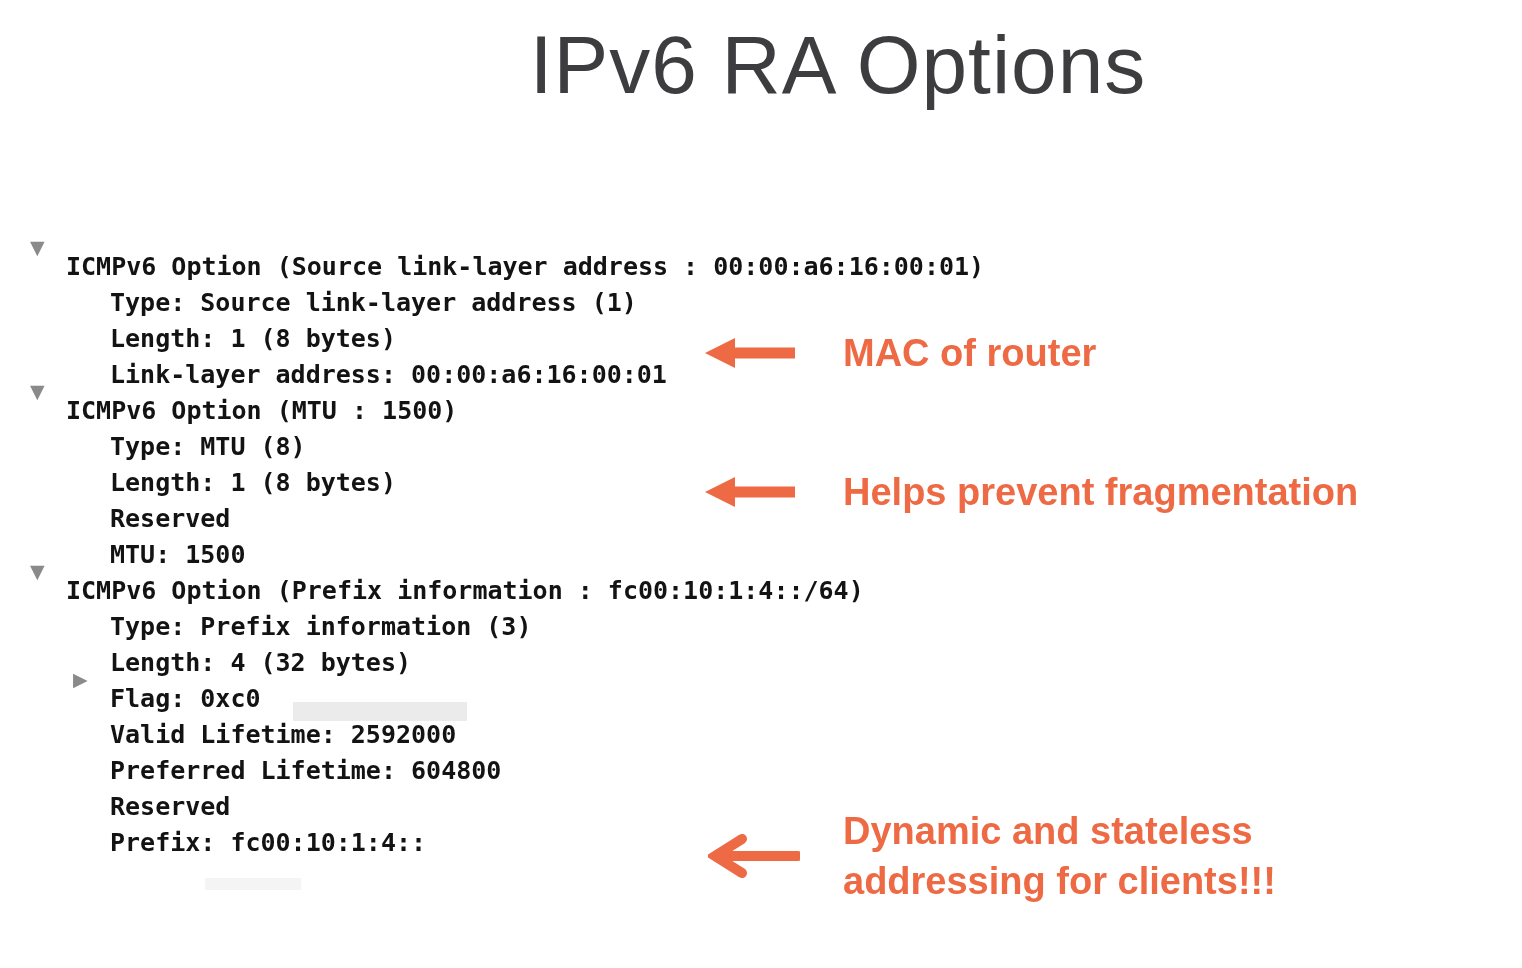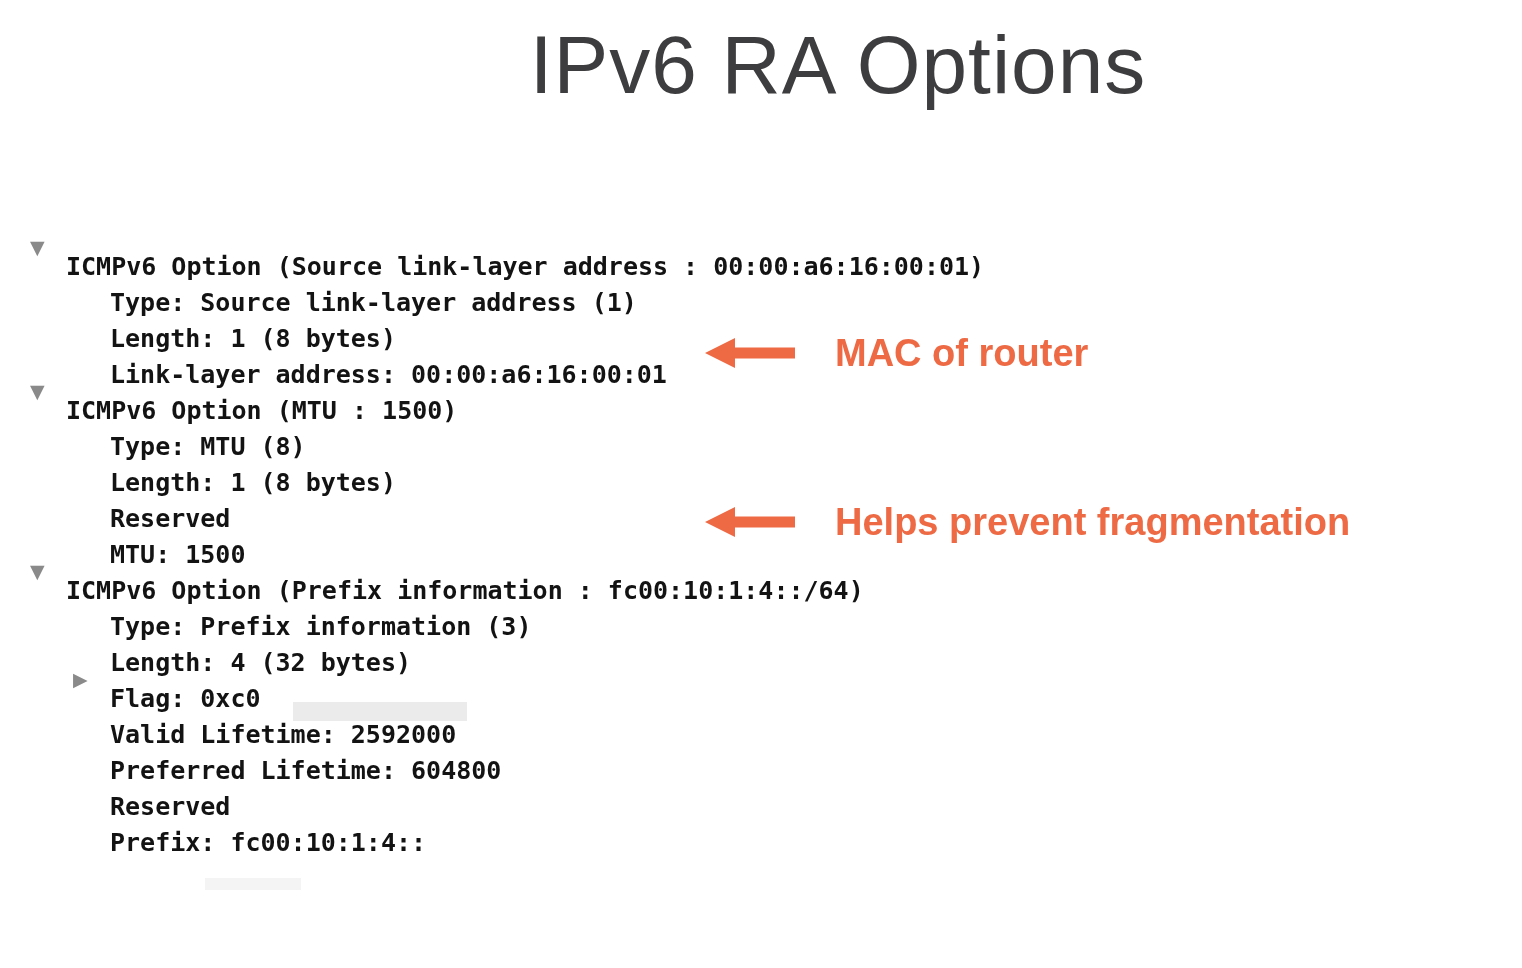--- a/index.html
+++ b/index.html
@@ -62,36 +62,37 @@
   
   .smudge { position: absolute; }
   .smudge-flag   { left: 293px; top: 702px; width: 174px; height: 19px; background: #ebebeb; }
   .smudge-prefix { left: 205px; top: 878px; width: 96px;  height: 12px; background: #f4f4f4; }
 
   
   .annotation {
     position: absolute;
     display: flex;
     align-items: center;
+    gap: 8px;
   }
   .ann-arrow { flex: 0 0 auto; display: block; }
   .ann-text {
     margin-left: 40px;
     font-weight: bold;
     font-size: 38px;
     line-height: 50px;
     color: var(--accent, #ed6a45);
     white-space: nowrap;
     font-family: "Liberation Sans", sans-serif;
   }
   .arrow-solid path { fill: var(--accent, #ed6a45); }
   .arrow-open  path { stroke: var(--accent, #ed6a45); fill: none; stroke-width: 10; stroke-linecap: round; }
 
   .annotation-mac    { left: 705px; top: 331px; height: 44px; }
-  .annotation-mtu    { left: 705px; top: 500px; height: 44px; }
+  .annotation-mtu    { left: 705px; top: 470px; height: 44px; }
   .annotation-prefix { left: 708px; top: 806px; height: 100px; }
   .annotation-prefix .ann-text { margin-left: 35px; }
 </style>
 </head>
 <body>
 
 <div class="slide">
 
   <h1 class="title">IPv6 RA Options</h1>
 
@@ -125,14 +126,24 @@
     <div class="ann-text">MAC of router</div>
   </div>
 
   <div class="annotation annotation-mtu">
     <svg class="ann-arrow arrow-solid" width="90" height="32" viewBox="0 0 90 32">
       <path d="M0 16 L30 1 L30 10.5 L90 10.5 L90 21.5 L30 21.5 L30 31 Z"></path>
     </svg>
     <div class="ann-text">Helps prevent fragmentation</div>
   </div>
 
+  <div class="annotation annotation-prefix">
+    <svg class="ann-arrow arrow-open" width="92" height="48" viewBox="0 0 92 48">
+      <path d="M34 7 L7 24 L34 41"></path>
+      <path d="M9 24 L90 24"></path>
+    </svg>
+    <div class="ann-text">
+      <div>Dynamic and stateless</div>
+      <div>addressing for clients!!!</div>
+    </div>
+  </div>
 
 </div>
 
 </body></html>

